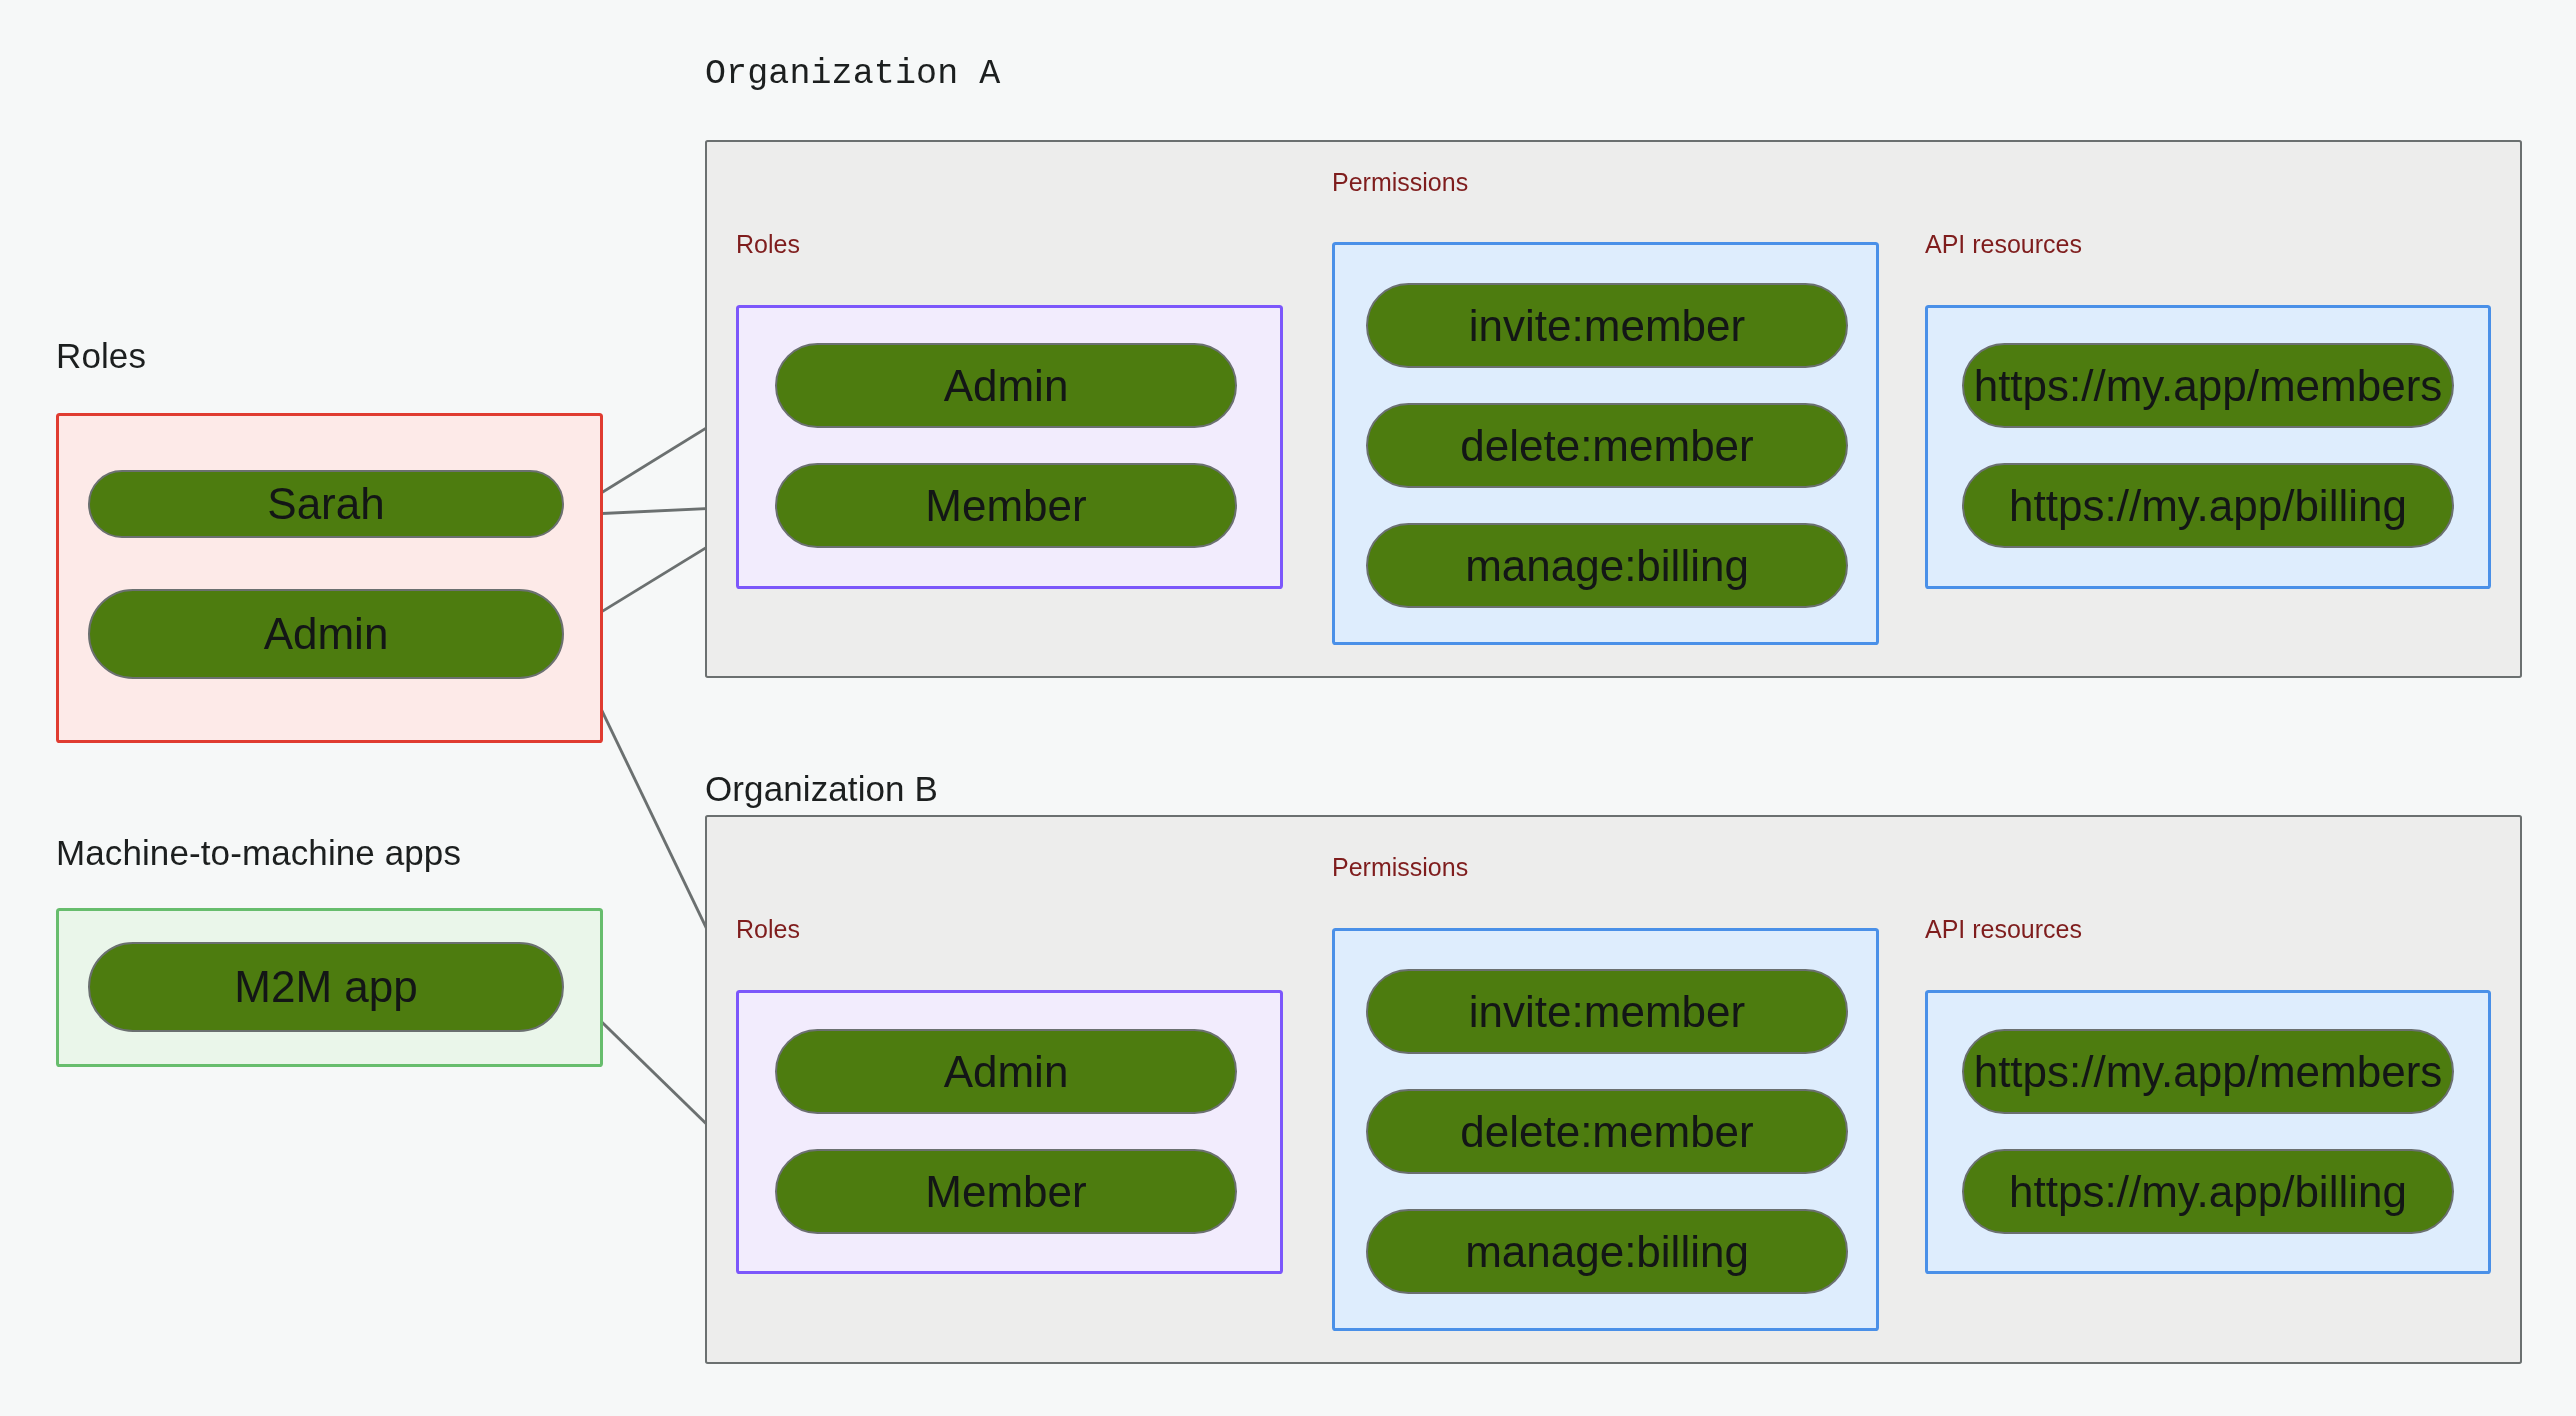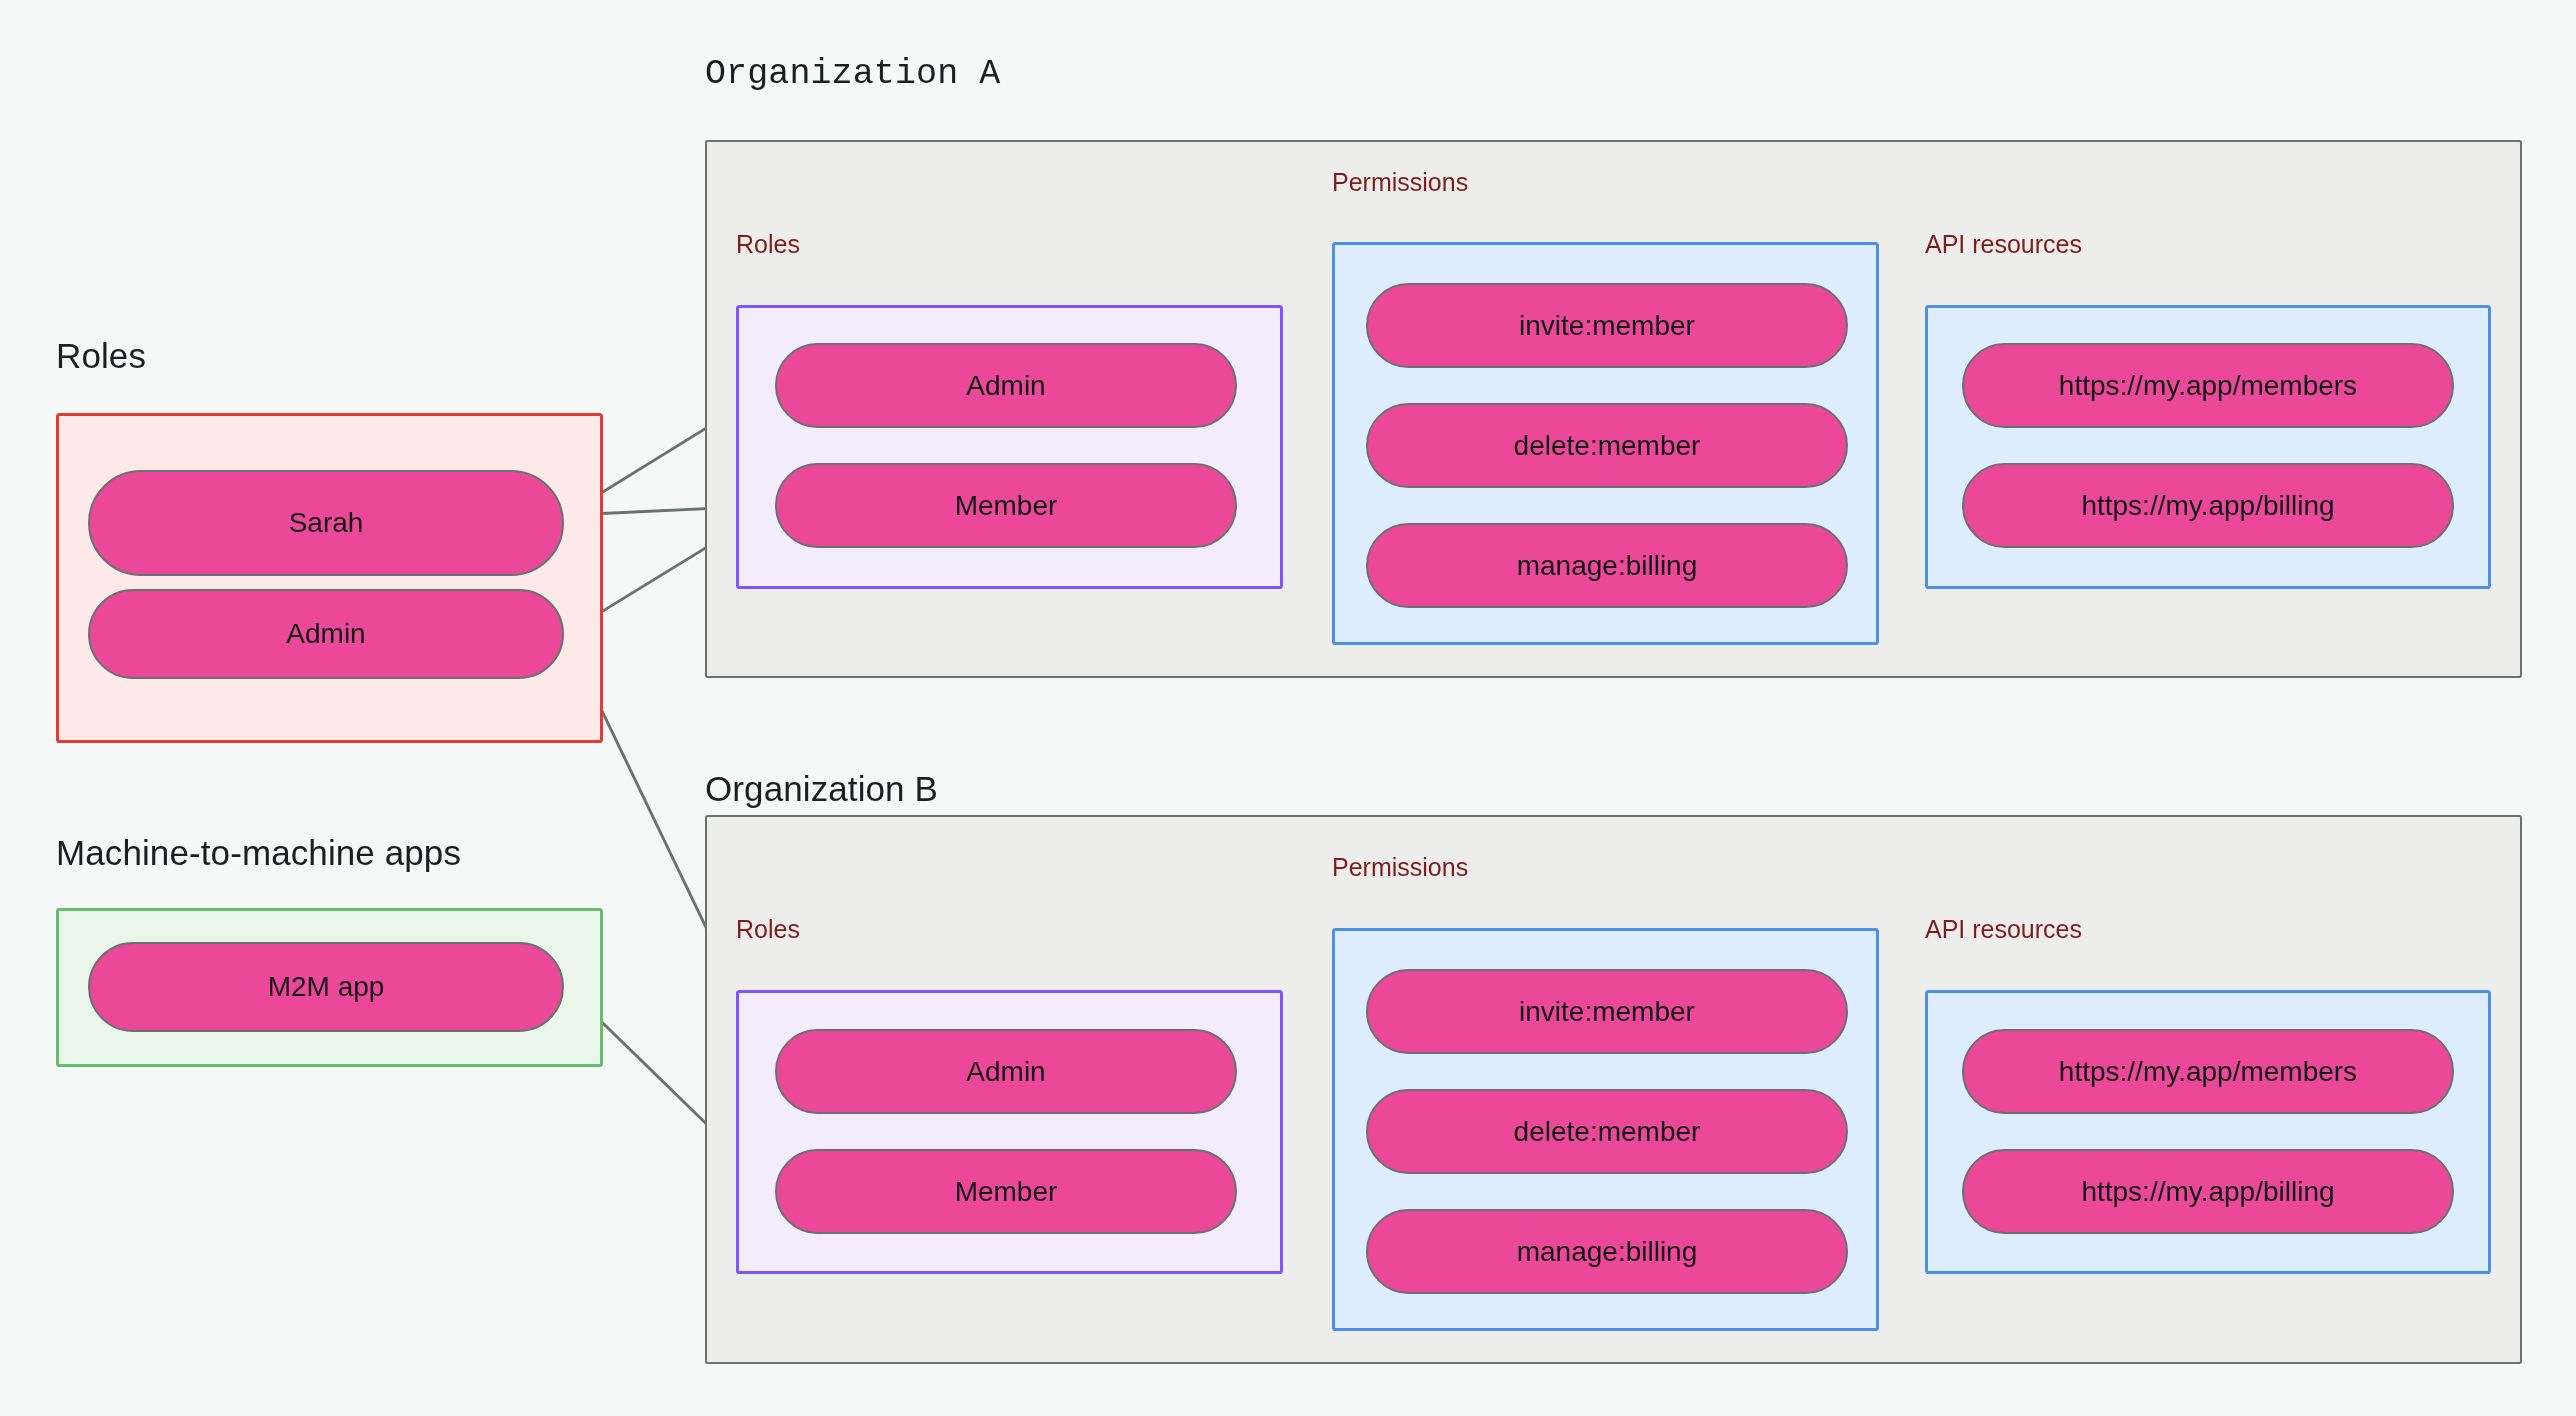--- a/index.html
+++ b/index.html
@@ -65,27 +65,27 @@
     border-radius: 3.6px;
     z-index: 3;
   }
   .cat-red    { background: #fdeae8; border: 3.6px solid #e03c31; }
   .cat-green  { background: #eaf6ea; border: 3.6px solid #67bd6d; }
   .cat-purple { background: #f2ecfd; border: 3.6px solid #7c57fb; }
   .cat-blue   { background: #deedfd; border: 3.6px solid #4a90e8; }
   
   .pill {
     position: absolute;
-    background: #ec4899;
+    background: #4d7c0f;
     border: 2.7px solid #6b7070;
     border-radius: 900px;
     display: flex;
     align-items: center;
     justify-content: center;
-    font-size: 28px;
+    font-size: 44px;
     color: #131616;
     box-sizing: border-box;
     z-index: 4;
     white-space: nowrap;
   }
 </style>
 </head>
 <body>
 
 <div id="canvas">
@@ -129,21 +129,21 @@
     <circle class="edge-dot" cx="1516" cy="1256" r="11"></circle>
     <circle class="edge-dot" cx="1516" cy="1389" r="11"></circle>
     <circle class="edge-dot" cx="2177" cy="428" r="11"></circle>
     <circle class="edge-dot" cx="2177" cy="561" r="11"></circle>
     <circle class="edge-dot" cx="2177" cy="1189" r="11"></circle>
     <circle class="edge-dot" cx="2177" cy="1322" r="11"></circle>
   </svg>
 
   <div class="group-label" style="left:56px; top:336px;">Roles</div>
   <div class="cat-box cat-red" style="left:56px; top:413px; width:541px; height:324px;"></div>
-  <div class="pill" style="left:88px; top:470px; width:476px; height:106px;">Sarah</div>
+  <div class="pill" style="left:88px; top:470px; width:476px; height:68px;">Sarah</div>
   <div class="pill" style="left:88px; top:589px; width:476px; height:90px;">Admin</div>
 
   <div class="group-label" style="left:56px; top:833px;">Machine-to-machine apps</div>
   <div class="cat-box cat-green" style="left:56px; top:908px; width:541px; height:153px;"></div>
   <div class="pill" style="left:88px; top:942px; width:476px; height:90px;">M2M app</div>
 
   <div class="group-label" style="left:705px; top:54px;font-family:Liberation Mono, monospace;">Organization A</div>
   <div class="org-box" style="left:705px; top:140px; width:1813px; height:534px;"></div>
 
   <div class="sub-label" style="left:736px; top:230px;">Roles</div>

